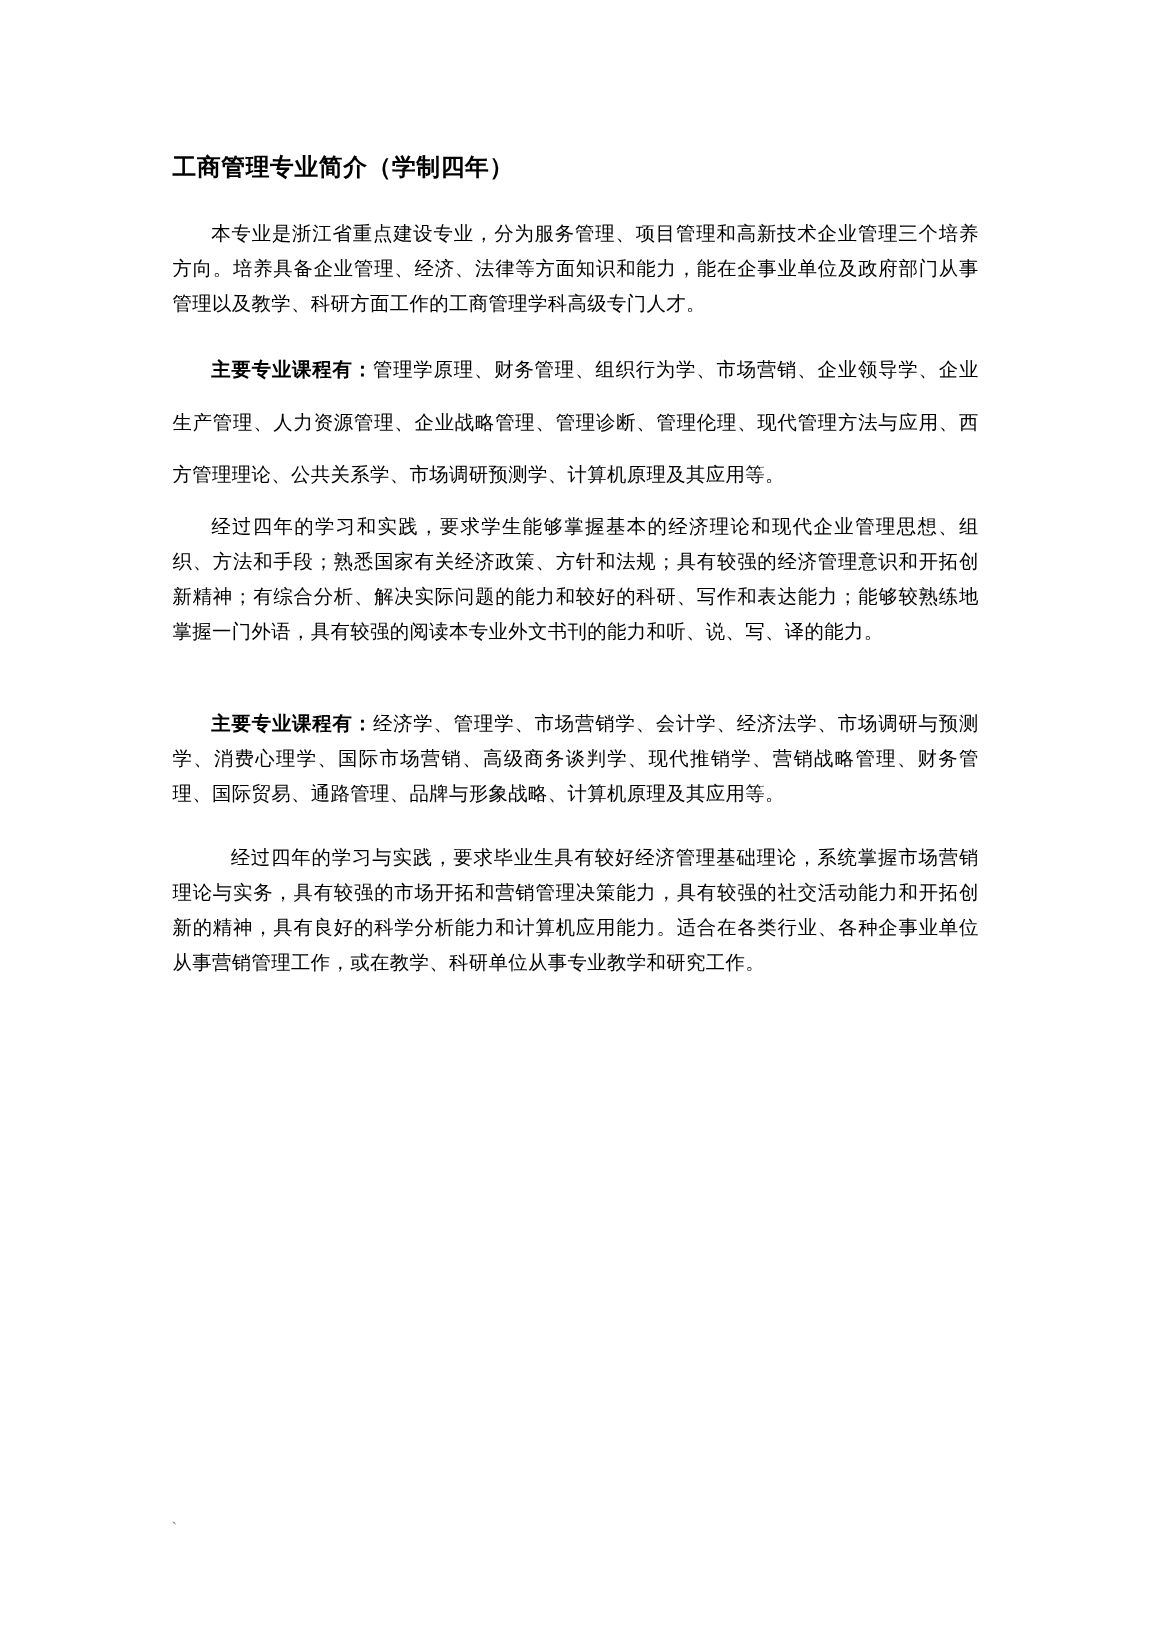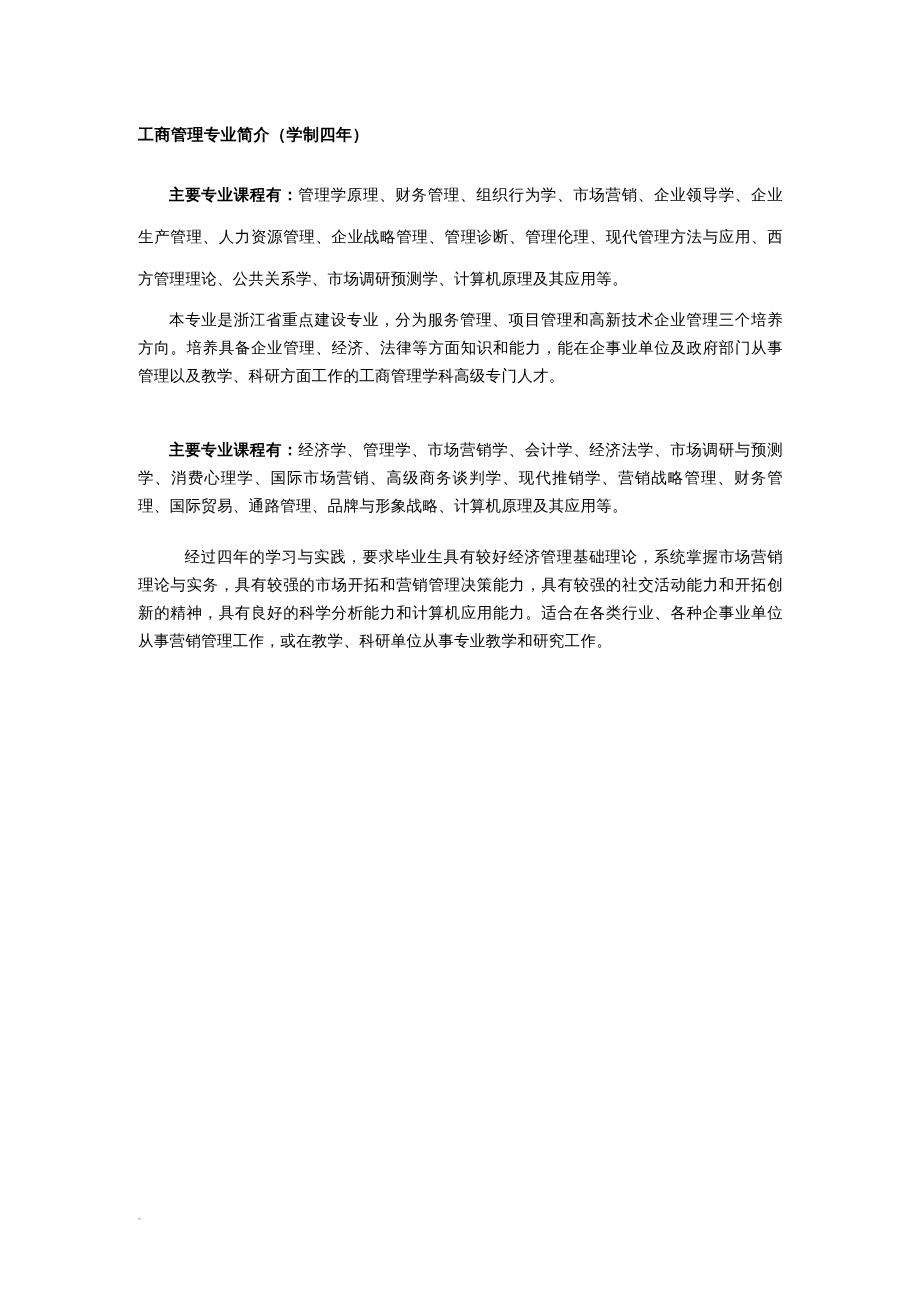--- a/index.html
+++ b/index.html
@@ -17,21 +17,21 @@
     position: relative;
     width: 920px;
     height: 1302px;
     box-sizing: border-box;
     padding: 124px 137px 0 138px;
     overflow: hidden;
     background: #ffffff;
   }
   .section-heading {
     font-family: Liberation Sans, sans-serif;
-    font-size: 16px;
+    font-size: 19px;
     line-height: 22px;
     font-weight: bold;
     margin: 0 0 28px 0;
     letter-spacing: 0.5px;
   }
   .para {
     font-size: 15.5px;
     line-height: 28px;
     text-align: justify;
     text-indent: 2em;
@@ -64,24 +64,25 @@
   }
 </style>
 </head>
 <body>
 
 <div class="page">
 
   <div class="section">
     <h2 class="section-heading">工商管理专业简介（学制四年）</h2>
 
+    <p class="para">本专业是浙江省重点建设专业，分为服务管理、项目管理和高新技术企业管理三个培养方向。培养具备企业管理、经济、法律等方面知识和能力，能在企事业单位及政府部门从事管理以及教学、科研方面工作的工商管理学科高级专门人才。</p>
+
     <p class="para wide"><span class="courses-lead">主要专业课程有：</span><span>管理学原理、财务管理、组织行为学、市场营销、企业领导学、企业生产管理、人力资源管理、企业战略管理、管理诊断、管理伦理、现代管理方法与应用、西方管理理论、公共关系学、市场调研预测学、计算机原理及其应用等。</span></p>
 
-    <p class="para">本专业是浙江省重点建设专业，分为服务管理、项目管理和高新技术企业管理三个培养方向。培养具备企业管理、经济、法律等方面知识和能力，能在企事业单位及政府部门从事管理以及教学、科研方面工作的工商管理学科高级专门人才。</p>
-
+    <p class="para">经过四年的学习和实践，要求学生能够掌握基本的经济理论和现代企业管理思想、组织、方法和手段；熟悉国家有关经济政策、方针和法规；具有较强的经济管理意识和开拓创新精神；有综合分析、解决实际问题的能力和较好的科研、写作和表达能力；能够较熟练地掌握一门外语，具有较强的阅读本专业外文书刊的能力和听、说、写、译的能力。</p>
 
   </div>
 
   <div class="section gap-md">
 
 
     <p class="para"><span class="courses-lead">主要专业课程有：</span><span>经济学、管理学、市场营销学、会计学、经济法学、市场调研与预测学、消费心理学、国际市场营销、高级商务谈判学、现代推销学、营销战略管理、财务管理、国际贸易、通路管理、品牌与形象战略、计算机原理及其应用等。</span></p>
 
     <p class="para indent3">经过四年的学习与实践，要求毕业生具有较好经济管理基础理论，系统掌握市场营销理论与实务，具有较强的市场开拓和营销管理决策能力，具有较强的社交活动能力和开拓创新的精神，具有良好的科学分析能力和计算机应用能力。适合在各类行业、各种企事业单位从事营销管理工作，或在教学、科研单位从事专业教学和研究工作。</p>
   </div>

